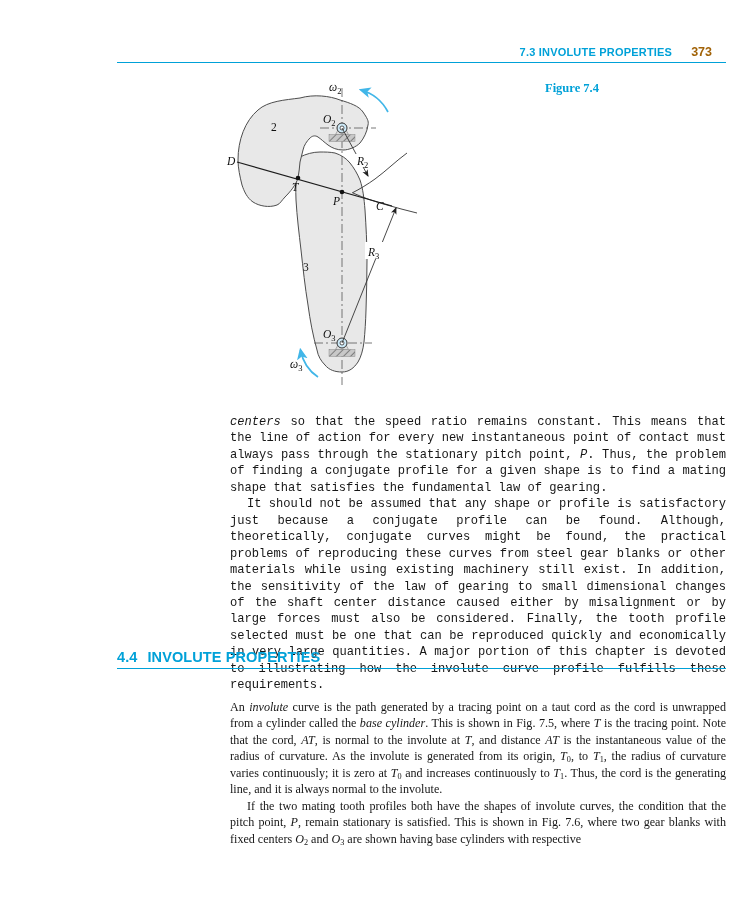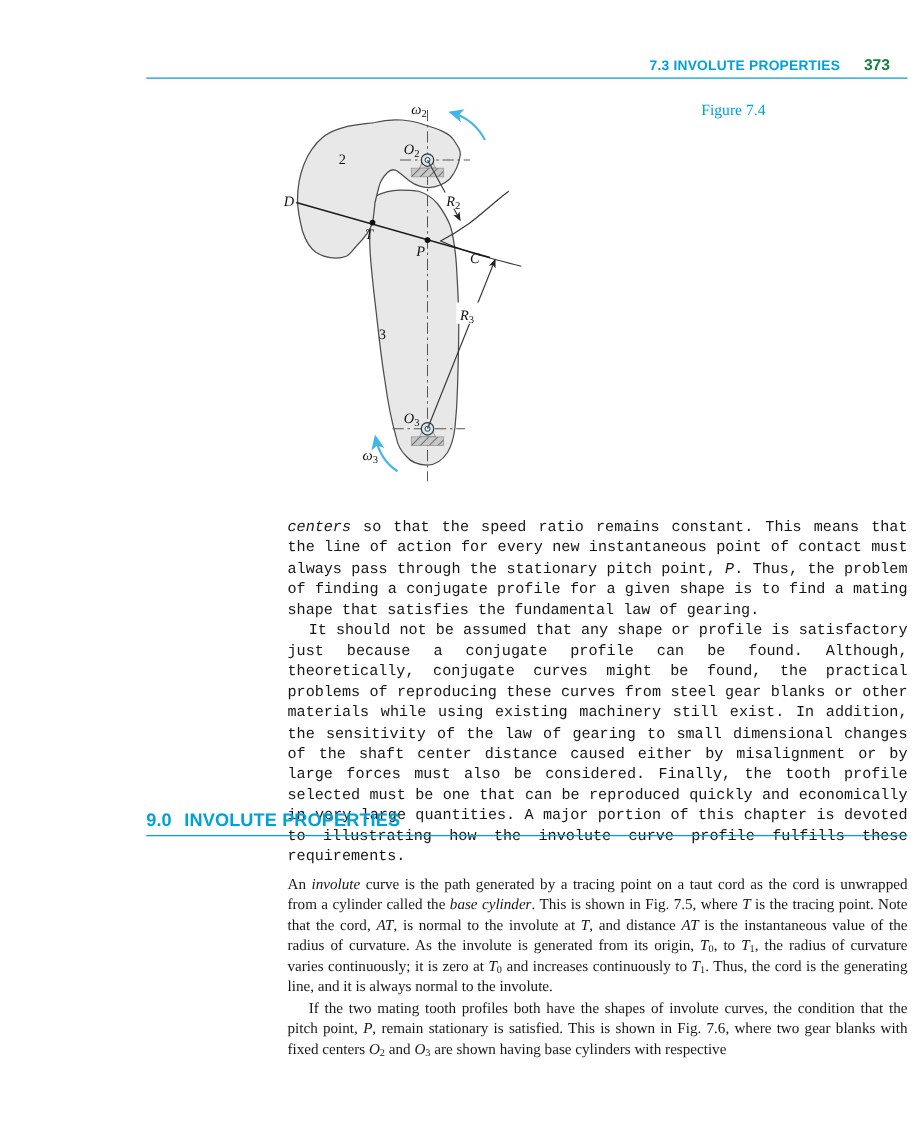--- a/index.html
+++ b/index.html
@@ -6,24 +6,24 @@
   .page {
     position:relative; width:737px; height:900px; background:#ffffff;
     font-family:"Liberation Serif", serif; color:#151515; overflow:hidden;margin-left:40px;
   }
   
   .running-head { position:absolute; top:45px; right:65px; display:flex; align-items:baseline; gap:19px; }
   .running-head .sec {
     font-family:"Liberation Sans", sans-serif; font-weight:bold; font-size:11px;
     color:var(--accent_blue); letter-spacing:0.2px;
   }
-  .running-head .num { font-family:"Liberation Sans", sans-serif; font-weight:bold; font-size:12.5px; color:#15803d; }
+  .running-head .num { font-family:"Liberation Sans", sans-serif; font-weight:bold; font-size:12.5px; color:#a16207; }
   .head-rule { position:absolute; left:77px; top:62px; width:609px; height:1px; background:var(--accent_blue); }
 
-  .fig-caption { position:absolute; left:521px; top:81px; font-weight:normal; font-size:12.5px; color:var(--accent_blue); }
+  .fig-caption { position:absolute; left:505px; top:81px; font-weight:bold; font-size:12.5px; color:var(--accent_blue); }
 
   .fig { position:absolute; left:160px; top:78px; }
 
   
   .textcol {
     position:absolute; left:190px; width:496px; font-size:12.1px; line-height:16.45px;
     text-align:justify; color:#161616;
   }
   #block1 { top:414px;font-family:Liberation Mono, monospace; }
   #block2 { top:699px; }
@@ -171,21 +171,21 @@
     <text class="figlabel" x="123" y="260"><tspan>O</tspan><tspan class="fsub" dy="2.5">3</tspan></text>
     <text class="figlabel" x="90" y="290"><tspan>ω</tspan><tspan class="fsub" dy="2.5">3</tspan></text>
   </svg>
 
   <div class="textcol" id="block1">
     <p><span style="font-style: italic;">centers</span><span> so that the speed ratio remains constant. This means that the line of action for every new instantaneous point of contact must always pass through the stationary pitch point, </span><span style="font-style: italic;">P</span><span>. Thus, the problem of finding a conjugate profile for a given shape is to find a mating shape that satisfies the fundamental law of gearing.</span></p>
     <p class="indent"><span>It should not be assumed that any shape or profile is satisfactory just because a conjugate profile can be found. Although, theoretically, conjugate curves might be found, the practical problems of reproducing these curves from steel gear blanks or other materials while using existing machinery still exist. In addition, the sensitivity of the law of gearing to small dimensional changes of the shaft center distance caused either by misalignment or by large forces must also be considered. Finally, the tooth profile selected must be one that can be reproduced quickly and economically in very large quantities. A major portion of this chapter is devoted to illustrating how the involute curve profile fulfills these requirements.</span></p>
   </div>
 
   <div class="section-head">
-    <span class="sh-num">9.0</span><span>INVOLUTE PROPERTIES</span>
+    <span class="sh-num">4.4</span><span>INVOLUTE PROPERTIES</span>
   </div>
 
   <div class="textcol" id="block2">
     <p><span>An </span><span style="font-style: italic;">involute</span><span> curve is the path generated by a tracing point on a taut cord as the cord is unwrapped from a cylinder called the </span><span style="font-style: italic;">base cylinder</span><span>. This is shown in Fig. 7.5, where </span><span style="font-style: italic;">T</span><span> is the tracing point. Note that the cord, </span><span style="font-style: italic;">AT</span><span>, is normal to the involute at </span><span style="font-style: italic;">T</span><span>, and distance </span><span style="font-style: italic;">AT</span><span> is the instantaneous value of the radius of curvature. As the involute is generated from its origin, </span><span style="font-style: italic;">T</span><sub>0</sub><span>, to </span><span style="font-style: italic;">T</span><sub>1</sub><span>, the radius of curvature varies continuously; it is zero at </span><span style="font-style: italic;">T</span><sub>0</sub><span> and increases continuously to </span><span style="font-style: italic;">T</span><sub>1</sub><span>. Thus, the cord is the generating line, and it is always normal to the involute.</span></p>
     <p class="indent"><span>If the two mating tooth profiles both have the shapes of involute curves, the condition that the pitch point, </span><span style="font-style: italic;">P</span><span>, remain stationary is satisfied. This is shown in Fig. 7.6, where two gear blanks with fixed centers </span><span style="font-style: italic;">O</span><sub>2</sub><span> and </span><span style="font-style: italic;">O</span><sub>3</sub><span> are shown having base cylinders with respective</span></p>
   </div>
 
 </div>
 
 </body></html>

